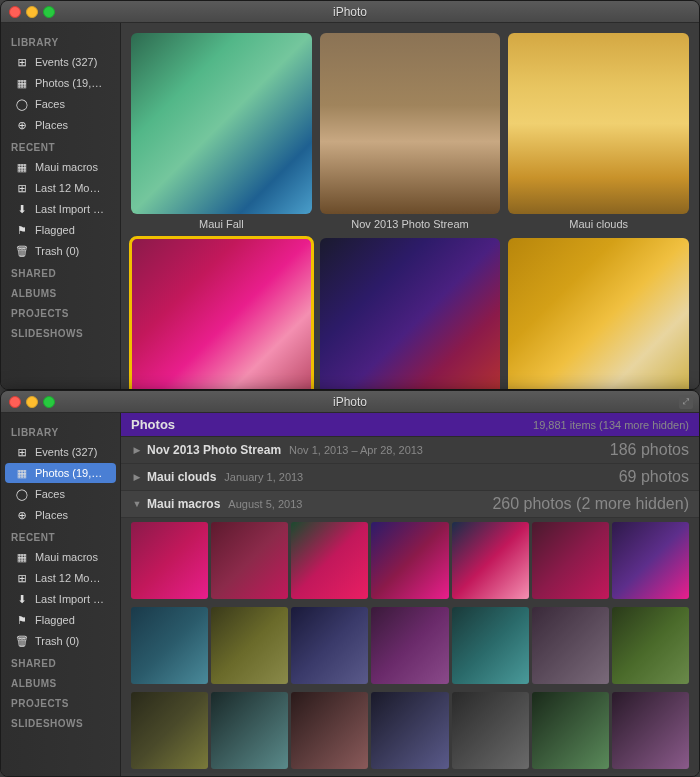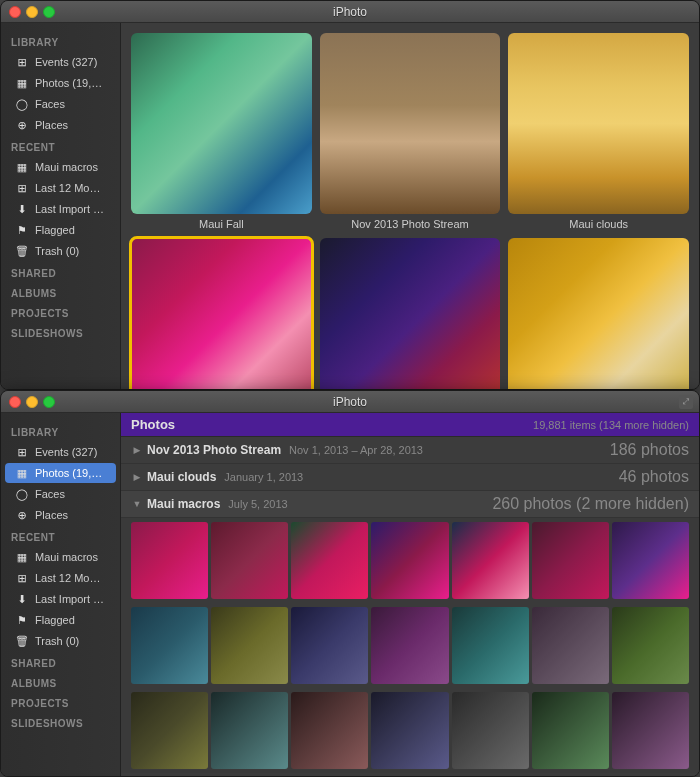--- a/index.html
+++ b/index.html
@@ -487,27 +487,27 @@
           <div class="disclosure-triangle">▶</div>
           <span class="album-name">Nov 2013 Photo Stream</span>
           <span class="album-date">Nov 1, 2013 – Apr 28, 2013</span>
           <span class="album-count">186 photos</span>
         </div>
 
         <div class="album-row">
           <div class="disclosure-triangle">▶</div>
           <span class="album-name">Maui clouds</span>
           <span class="album-date">January 1, 2013</span>
-          <span class="album-count">46 photos</span>
+          <span class="album-count">69 photos</span>
         </div>
 
         <div class="album-row expanded">
           <div class="disclosure-triangle">▼</div>
           <span class="album-name">Maui macros</span>
-          <span class="album-date">July 5, 2013</span>
+          <span class="album-date">August 5, 2013</span>
           <span class="album-count">260 photos (2 more hidden)</span>
         </div>
 
         <div class="thumb-grid">
           <div class="small-thumb small-thumb-1"></div>
           <div class="small-thumb small-thumb-2"></div>
           <div class="small-thumb small-thumb-3"></div>
           <div class="small-thumb small-thumb-4"></div>
           <div class="small-thumb small-thumb-5"></div>
           <div class="small-thumb small-thumb-6"></div>

